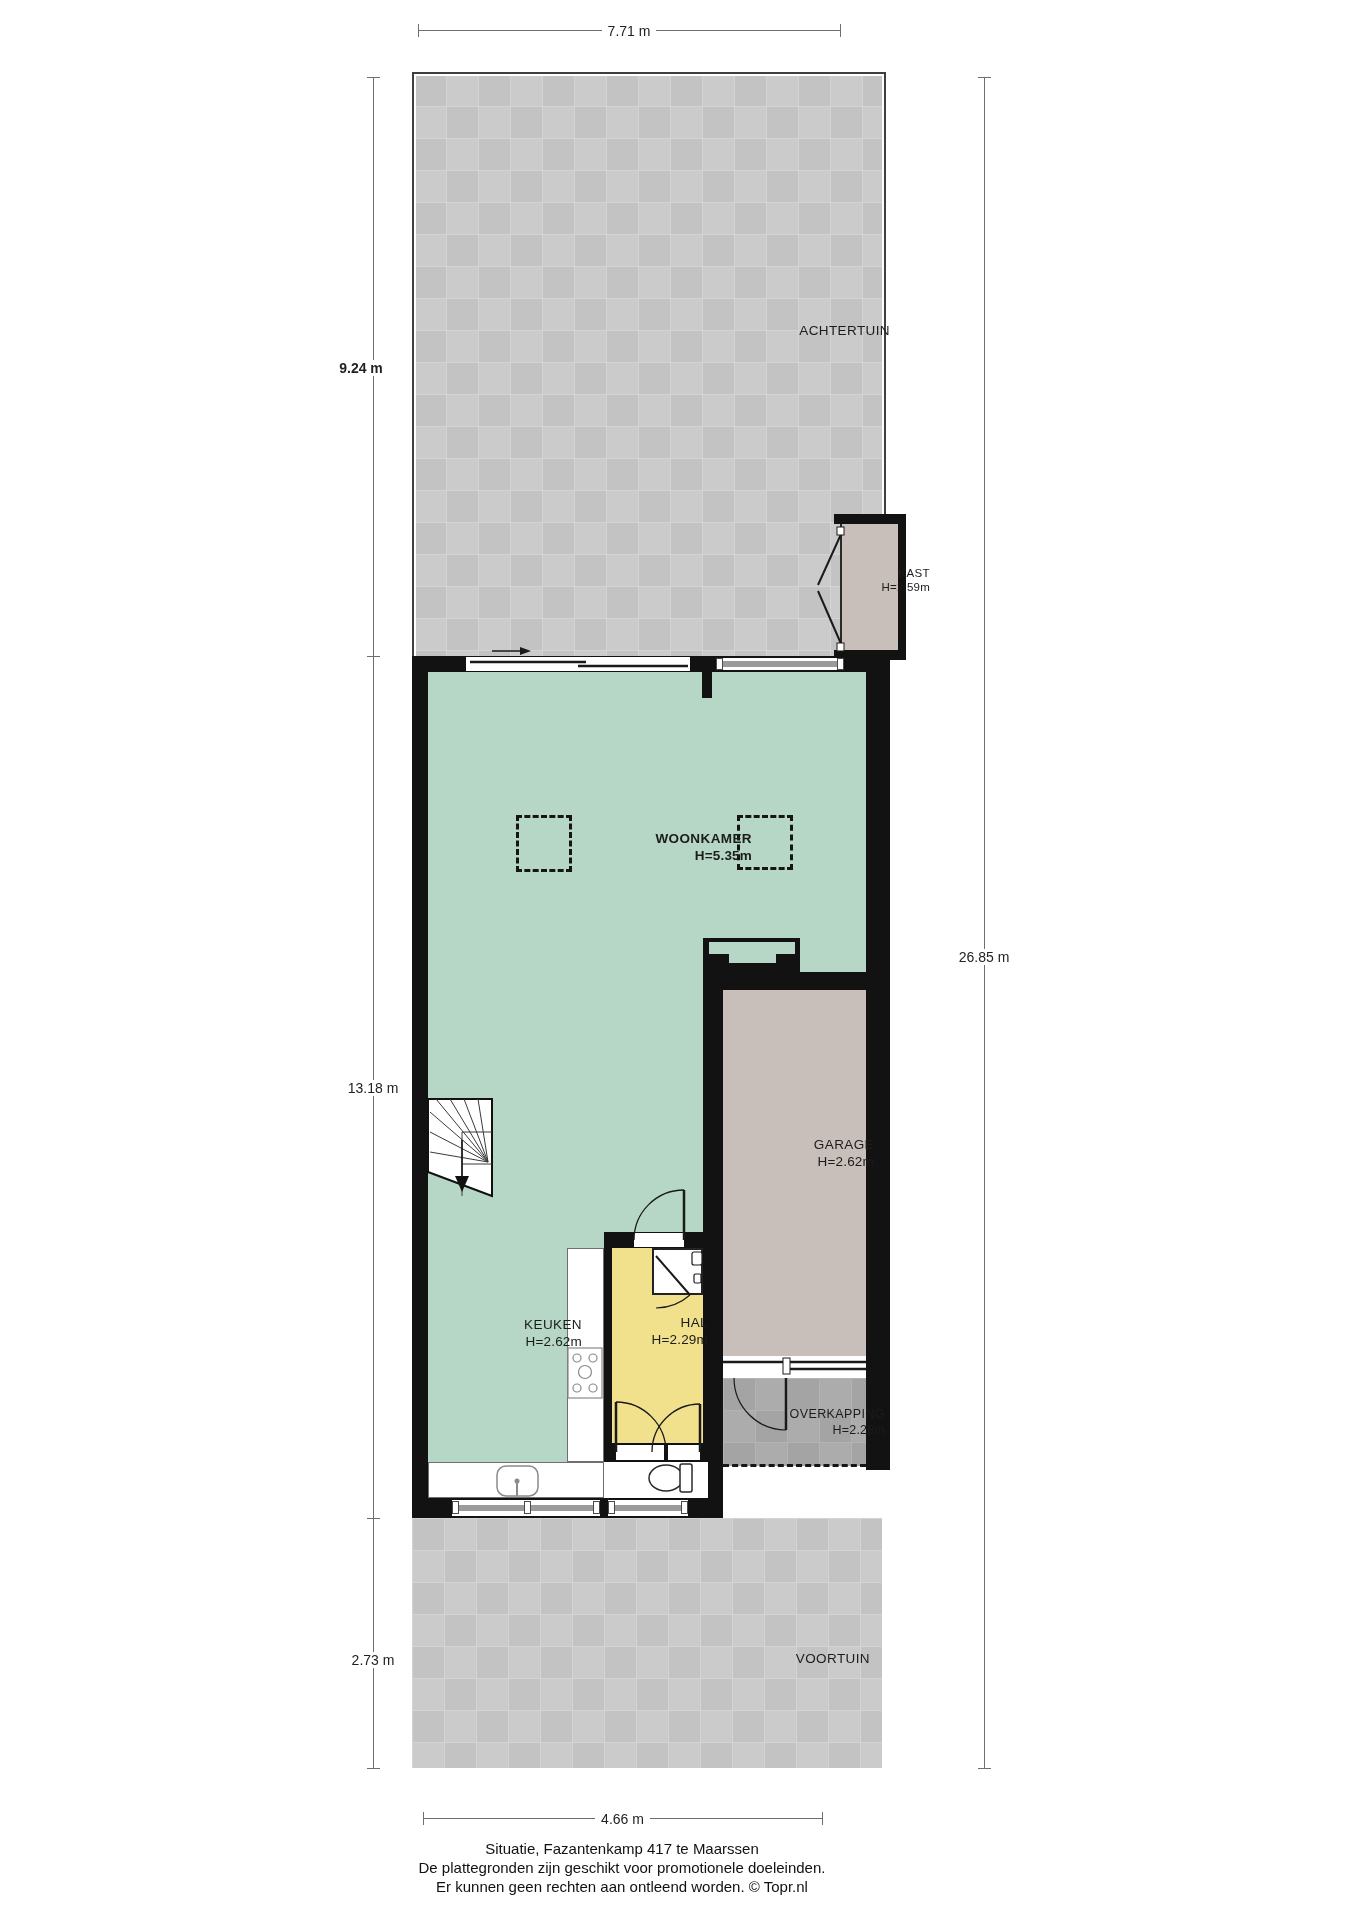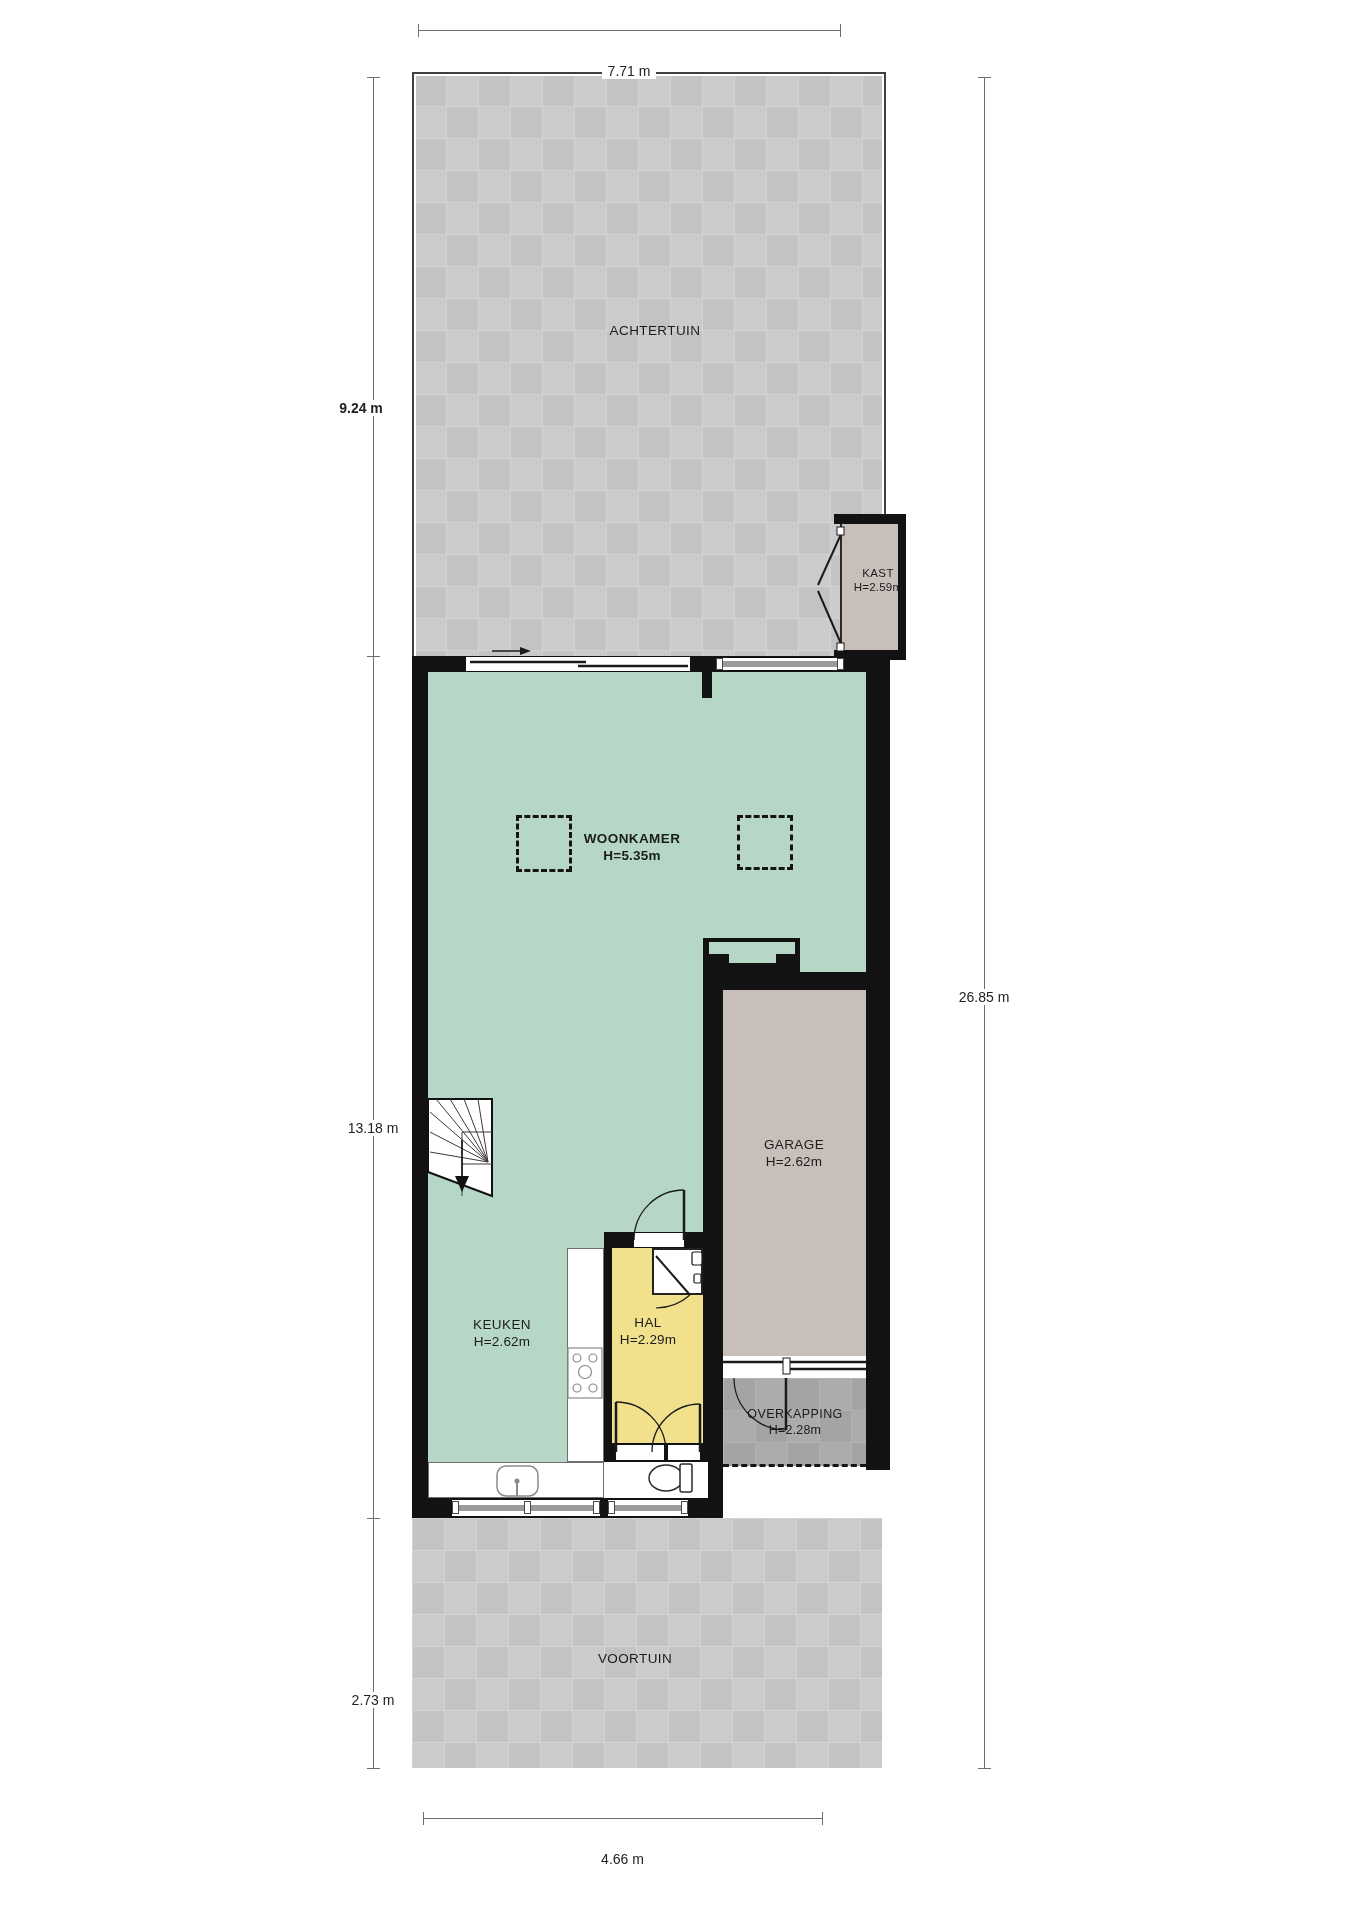--- a/index.html
+++ b/index.html
@@ -21,29 +21,29 @@
     background-size:32px 32px,32px 32px,64px 64px;}
   .fence{border-top:2px solid #3f3f3f;border-left:2px solid #3f3f3f;border-right:2px solid #3f3f3f;
          box-shadow:inset 0 0 0 2px #ffffff;}
   .floor-green{position:absolute;background:#b6d7c5;}
   .floor-yellow{position:absolute;background:#f1e08c;}
   .floor-taupe{position:absolute;background:#c8beba;}
   .white-op{position:absolute;background:#ffffff;}
   .glazing{position:absolute;background:#9b9b9b;}
   .jamb{position:absolute;background:#fff;border:1px solid #4a4a4a;box-sizing:border-box;}
   .counter{position:absolute;background:#ffffff;border:1px solid #6f6f6f;box-sizing:border-box;}
-  .room-label{position:absolute;text-align:center;color:#1c1c1c;font-size:13.5px;
+  .room-label{position:absolute;text-align:right;color:#1c1c1c;font-size:13.5px;
               letter-spacing:.4px;line-height:17px;}
   .room-label .h{letter-spacing:.2px;}
   .dash-sq{position:absolute;border:3px dashed #151515;background:transparent;}
   .dimline-h{position:absolute;border-top:1px solid #6e6e6e;}
   .dimline-v{position:absolute;border-left:1px solid #6e6e6e;}
   .tick-v{position:absolute;border-left:1px solid #6e6e6e;height:13px;}
   .tick-h{position:absolute;border-top:1px solid #6e6e6e;width:13px;}
-  .dim-label{position:absolute;text-align:center;font-size:14px;color:#222;margin-top:40px;}
+  .dim-label{position:absolute;text-align:center;font-size:14px;color:#222;}
   .dim-label span{background:#fff;padding:0 6px;}
   .footer{position:absolute;text-align:center;color:#111;font-size:15px;line-height:19px;}
   svg{position:absolute;left:0;top:0;pointer-events:none;}
 </style>
 </head>
 <body>
 
 <div id="canvas">
 
   <div class="tiles fence" style="left:412px;top:72px;width:470px;height:584px;"></div>
@@ -257,14 +257,19 @@
     <span>26.85 m</span>
   </div>
 
   <div class="dimline-h" style="left:423px;top:1818px;width:399px;"></div>
   <div class="tick-v" style="left:423px;top:1812px;"></div>
   <div class="tick-v" style="left:822px;top:1812px;"></div>
   <div class="dim-label" style="left:423px;top:1811px;width:399px;">
     <span>4.66 m</span>
   </div>
 
+  <div class="footer" style="left:272px;top:1839px;width:700px;">
+    <div>Situatie, Fazantenkamp 417 te Maarssen</div>
+    <div>De plattegronden zijn geschikt voor promotionele doeleinden.</div>
+    <div>Er kunnen geen rechten aan ontleend worden. © Topr.nl</div>
+  </div>
 
 </div>
 
 </body></html>

